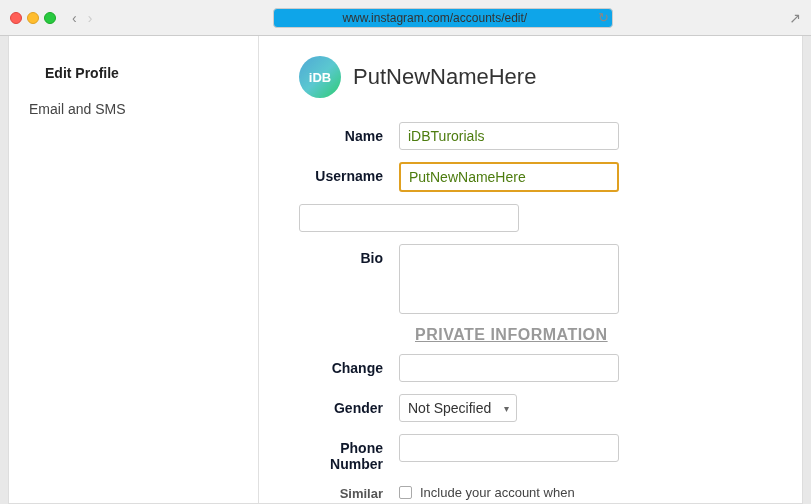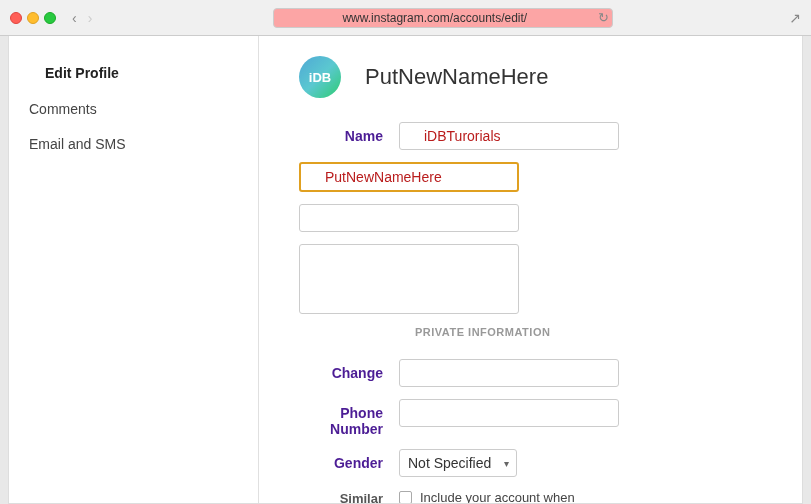--- a/index.html
+++ b/index.html
@@ -53,21 +53,21 @@
     .nav-btn.disabled { color: #ccc; }
 
     .address-bar-wrap {
       flex: 1;
       display: flex;
       align-items: center;
       justify-content: center;
       position: relative;
     }
     .address-bar {
-      background: #fca5a5;
+      background: #0ea5e9;
       border: 1px solid #ccc;
       border-radius: 4px;
       padding: 2px 24px 2px 8px;
       font-size: 12px;
       color: #333;
       width: 340px;
       text-align: center;
     }
     .reload-btn {
       position: absolute;
@@ -123,21 +123,21 @@
     .main-content {
       flex: 1;
       padding: 20px 40px;
       overflow-y: auto;
     }
 
     
     .profile-header {
       display: flex;
       align-items: center;
-      gap: 24px;
+      gap: 12px;
       margin-bottom: 24px;
     }
     .avatar {
       width: 42px;
       height: 42px;
       border-radius: 50%;
       background: linear-gradient(135deg, #4fa8d5 0%, #5bc8d0 50%, #2ecc71 100%);
       display: flex;
       align-items: center;
       justify-content: center;
@@ -156,33 +156,33 @@
     .form-row {
       display: flex;
       align-items: flex-start;
       margin-bottom: 12px;
     }
     .form-label {
       width: 100px;
       text-align: right;
       font-size: 14px;
       font-weight: 600;
-      color: #4c1d95;
+      color: #0f172a;
       padding-right: 16px;
       padding-top: 6px;
       flex-shrink: 0;
     }
     .form-input {
       flex: 1;
       max-width: 220px;
       border: 1px solid #ccc;
       border-radius: 3px;
-      padding: 5px 24px;
-      font-size: 14px;
-      color: #b91c1c;
+      padding: 5px 8px;
+      font-size: 14px;
+      color: #4d7c0f;
       outline: none;
       background: white;
     }
     .form-input.focused {
       border: 2px solid #e0a020;
     }
     .form-textarea {
       flex: 1;
       max-width: 220px;
       height: 70px;
@@ -190,26 +190,27 @@
       border-radius: 3px;
       padding: 5px 8px;
       font-size: 14px;
       color: #333;
       outline: none;
       resize: none;
       background: white;
     }
 
     .section-label {
-      font-size: 11px;
+      font-size: 16px;
       font-weight: 600;
       color: #999;
       letter-spacing: 0.5px;
-      margin-bottom: 21px;
+      margin-bottom: 10px;
       margin-left: 116px;
+      text-decoration: underline;
     }
 
     .gender-select {
       border: 1px solid #ccc;
       border-radius: 3px;
       padding: 5px 24px 5px 8px;
       font-size: 14px;
       color: #333;
       background: white;
       appearance: none;
@@ -292,78 +293,77 @@
   </div>
 </div>
 
 <div class="page-content">
 
   <div class="sidebar">
     <div class="sidebar-item active">
       <span>Edit Profile</span>
     </div>
     <div class="sidebar-item">
-      <span>Comments</span>
-    </div>
-    <div class="sidebar-item">
       <span>Email and SMS</span>
     </div>
   </div>
 
   <div class="main-content">
 
     <div class="profile-header">
       <div class="avatar">
         <span>iDB</span>
       </div>
       <div class="profile-name">PutNewNameHere</div>
     </div>
 
     <div class="form-row">
       <label class="form-label">Name</label>
       <input class="form-input" type="text" value="iDBTurorials" style="">
     </div>
 
     <div class="form-row">
+      <label class="form-label">Username</label>
       <input class="form-input focused" type="text" value="PutNewNameHere" style="">
     </div>
 
     <div class="form-row">
       <input class="form-input" type="text" style="">
     </div>
 
     <div class="form-row">
+      <label class="form-label">Bio</label>
       <textarea class="form-textarea" style=""></textarea>
     </div>
 
     <div class="section-label">PRIVATE INFORMATION</div>
 
     <div class="form-row">
       <label class="form-label">Change</label>
       <input class="form-input" type="email" style="">
-    </div>
-
-    <div class="form-row">
-      <label class="form-label">Phone Number</label>
-      <input class="form-input" type="tel" style="">
     </div>
 
     <div class="form-row">
       <label class="form-label">Gender</label>
       <div class="select-wrap">
         <select class="gender-select">
           <option>Not Specified</option>
           <option>Male</option>
           <option>Female</option>
           <option>Custom</option>
         </select>
         <span class="select-arrow">▾</span>
       </div>
     </div>
 
+    <div class="form-row">
+      <label class="form-label">Phone Number</label>
+      <input class="form-input" type="tel" style="">
+    </div>
+
     <div class="suggestions-row">
       <div class="suggestions-label">Similar Account Suggestions</div>
       <div class="suggestions-content">
         <div class="checkbox"></div>
         <div class="suggestions-text">
           <span>Include your account when recommending similar accounts people might want to follow.</span>
           
         </div>
       </div>
     </div>

